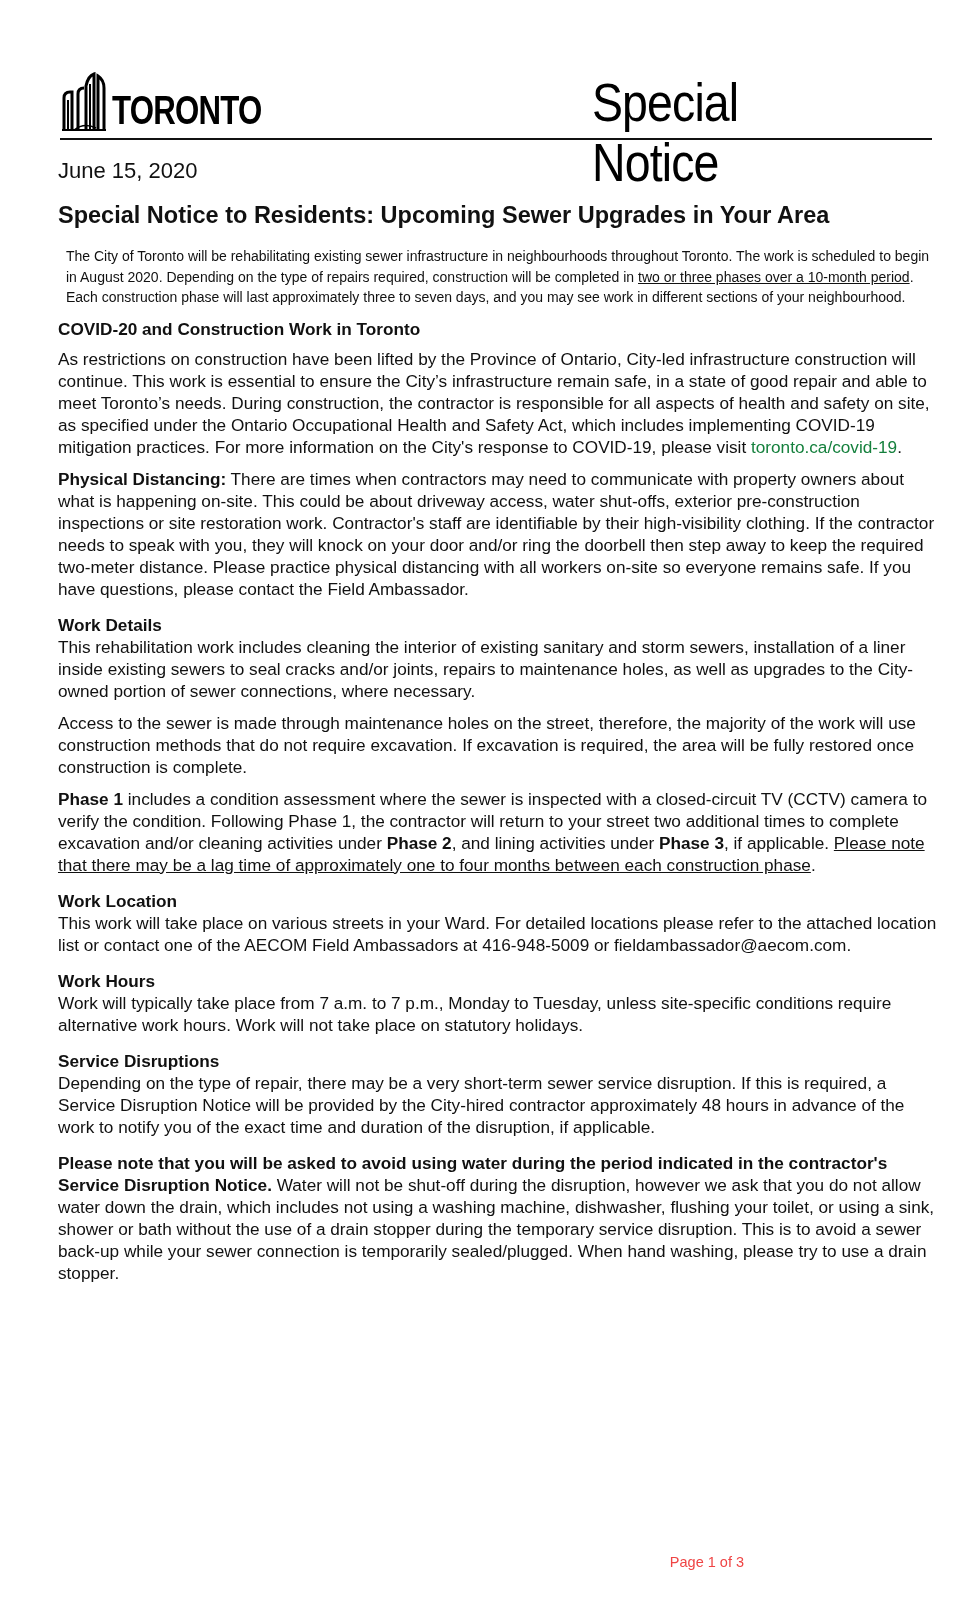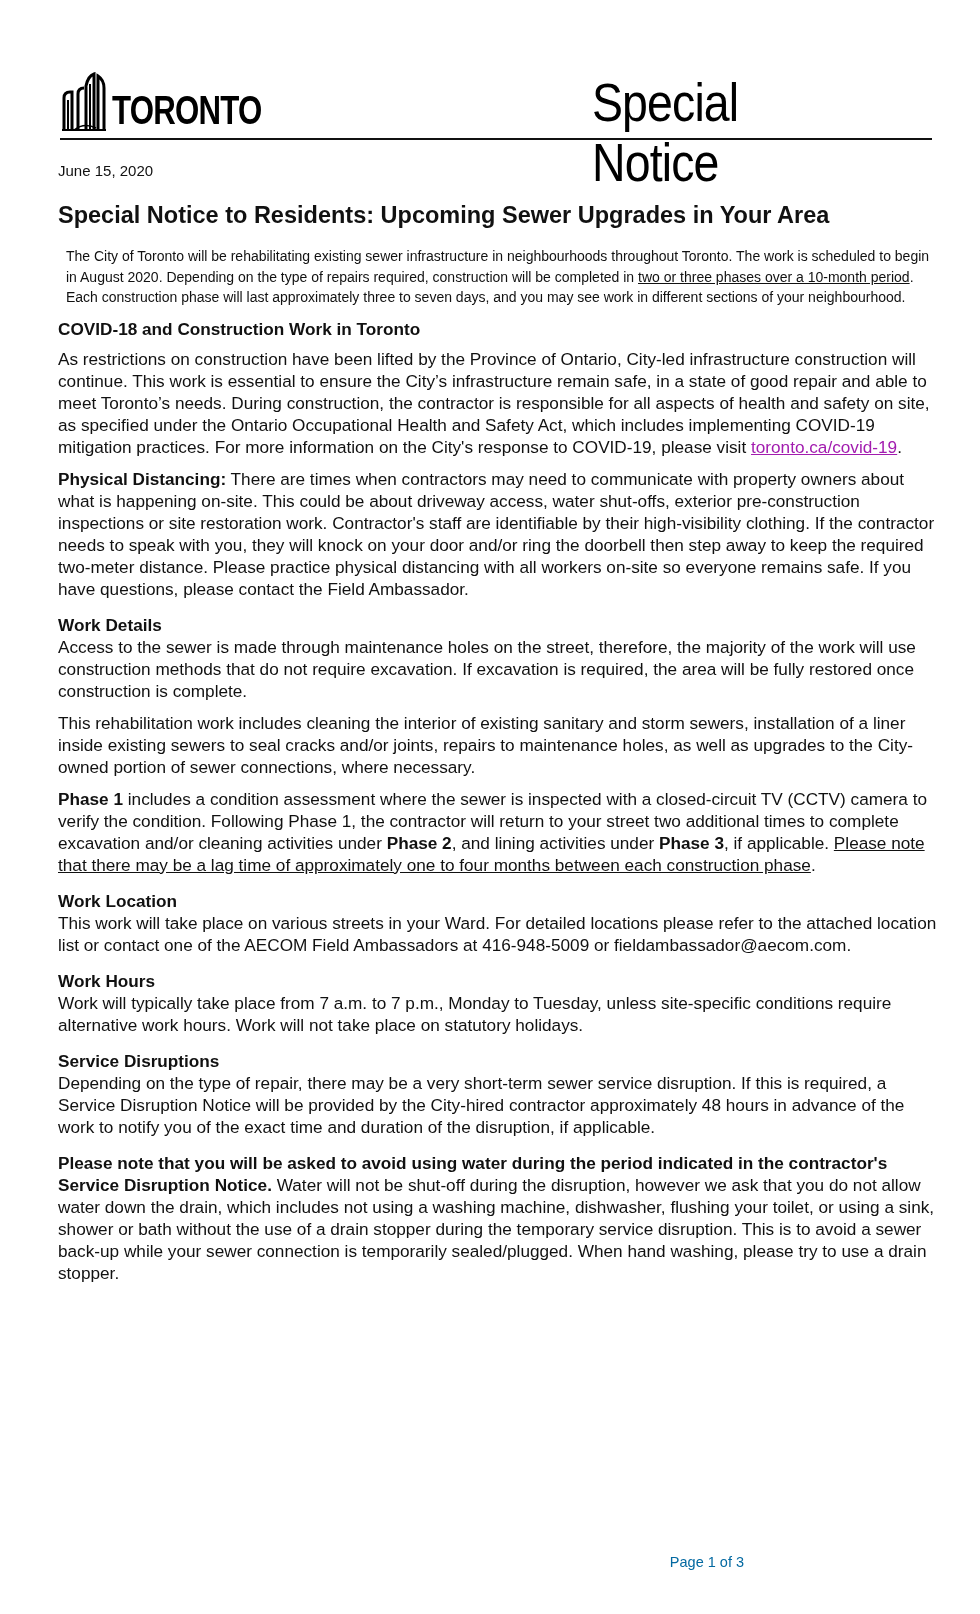--- a/index.html
+++ b/index.html
@@ -11,32 +11,32 @@
   .logo svg { width: 48px; height: 60px; display: block; }
   .logo-text { font-family: "Liberation Sans", sans-serif; font-weight: 700; font-size: 40px;
                letter-spacing: -1px; line-height: 44px; margin-left: 4px; transform: scaleX(0.78);
                transform-origin: left bottom; color: #000; }
   .rule-left { position: absolute; left: 60px; top: 138px; width: 482px; height: 2px; background: #111; }
   .rule-right { position: absolute; left: 540px; top: 138px; width: 392px; height: 2px; background: #111; }
   .notice-title { position: absolute; left: 592px; top: 72px; font-size: 54px; line-height: 60px;
                   transform: scaleX(0.86); transform-origin: left top; color: #000; letter-spacing: -1px; }
 
   .content { position: absolute; left: 58px; top: 160px; width: 880px; font-size: 17.2px; line-height: 22px; }
-  .date { margin: 0 0 18px 0; font-size: 15px; line-height: 22px; }
+  .date { margin: 0 0 18px 0; font-size: 22px; line-height: 22px; }
   .title { margin: 0 0 16px 0; font-size: 23.5px; line-height: 30px; font-weight: 700; }
   .intro { font-size: 14px; line-height: 20.5px; margin: 0 0 10px 8px; }
   p { margin: 0 0 10px 0; }
   .bold-p { font-weight: 700; font-size: 17.2px; line-height: 22px; margin-bottom: 12px; }
   .h { font-weight: 700; margin: 0 0 8px 0; }
   .h-tight { font-weight: 700; margin: 0; }
   .u { text-decoration: underline; }
-  a { color: #a21caf; text-decoration: underline; }
+  a { color: #15803d; }
   b { font-weight: 700; }
 
-  .footer { position: absolute; right: 52px; top: 1553px; font-size: 14.5px; line-height: 18px; color: #0369a1; padding-left: 36px; }
+  .footer { position: absolute; right: 52px; top: 1553px; font-size: 14.5px; line-height: 18px; color: #ef4444; padding-left: 36px; }
 </style>
 </head>
 <body>
 
 <div class="page">
 
   <div class="logo">
     <svg viewBox="0 0 48 60">
       <path d="M4 58 L4 26 Q4 20 10 20 L12 20 L12 58" fill="none" stroke="#000" stroke-width="3"></path>
       <path d="M8 58 L8 28" fill="none" stroke="#000" stroke-width="2"></path>
@@ -54,28 +54,28 @@
   <div class="notice-title">Special Notice</div>
   <div class="rule-right"></div>
 
   <div class="content">
     <div class="date">June 15, 2020</div>
     <h1 class="title">Special Notice to Residents: Upcoming Sewer Upgrades in Your Area</h1>
 
     <p class="intro"><span>The City of Toronto will be rehabilitating existing sewer infrastructure in neighbourhoods throughout Toronto. The work is scheduled to begin in August 2020. Depending on the type of repairs required, construction will be completed in </span><span class="u">two or three phases over a 10-month period</span><span>. Each construction phase will last approximately three to seven days, and you may see work in different sections of your neighbourhood.</span></p>
 
 
-    <div class="h">COVID-18 and Construction Work in Toronto</div>
+    <div class="h">COVID-20 and Construction Work in Toronto</div>
     <p><span>As restrictions on construction have been lifted by the Province of Ontario, City-led infrastructure construction will continue. This work is essential to ensure the City’s infrastructure remain safe, in a state of good repair and able to meet Toronto’s needs. During construction, the contractor is responsible for all aspects of health and safety on site, as specified under the Ontario Occupational Health and Safety Act, which includes implementing COVID-19 mitigation practices. For more information on the City's response to COVID-19, please visit </span><a>toronto.ca/covid-19</a><span>.</span></p>
 
     <p style="margin-bottom:14px;"><b>Physical Distancing:</b><span> There are times when contractors may need to communicate with property owners about what is happening on-site. This could be about driveway access, water shut-offs, exterior pre-construction inspections or site restoration work. Contractor's staff are identifiable by their high-visibility clothing. If the contractor needs to speak with you, they will knock on your door and/or ring the doorbell then step away to keep the required two-meter distance. Please practice physical distancing with all workers on-site so everyone remains safe. If you have questions, please contact the Field Ambassador.</span></p>
 
     <div class="h-tight">Work Details</div>
+    <p>This rehabilitation work includes cleaning the interior of existing sanitary and storm sewers, installation of a liner inside existing sewers to seal cracks and/or joints, repairs to maintenance holes, as well as upgrades to the City-owned portion of sewer connections, where necessary.</p>
     <p>Access to the sewer is made through maintenance holes on the street, therefore, the majority of the work will use construction methods that do not require excavation. If excavation is required, the area will be fully restored once construction is complete.</p>
-    <p>This rehabilitation work includes cleaning the interior of existing sanitary and storm sewers, installation of a liner inside existing sewers to seal cracks and/or joints, repairs to maintenance holes, as well as upgrades to the City-owned portion of sewer connections, where necessary.</p>
     <p style="margin-bottom:14px;"><b>Phase 1</b><span> includes a condition assessment where the sewer is inspected with a closed-circuit TV (CCTV) camera to verify the condition. Following Phase 1, the contractor will return to your street two additional times to complete excavation and/or cleaning activities under </span><b>Phase 2</b><span>, and lining activities under </span><b>Phase 3</b><span>, if applicable. </span><span class="u">Please note that there may be a lag time of approximately one to four months between each construction phase</span><span>.</span></p>
 
     <div class="h-tight">Work Location</div>
     <p style="margin-bottom:14px;">This work will take place on various streets in your Ward. For detailed locations please refer to the attached location list or contact one of the AECOM Field Ambassadors at 416-948-5009 or fieldambassador@aecom.com.</p>
 
     <div class="h-tight">Work Hours</div>
     <p style="margin-bottom:14px;">Work will typically take place from 7 a.m. to 7 p.m., Monday to Tuesday, unless site-specific conditions require alternative work hours. Work will not take place on statutory holidays.</p>
 
     <div class="h-tight">Service Disruptions</div>
     <p style="margin-bottom:14px;">Depending on the type of repair, there may be a very short-term sewer service disruption. If this is required, a Service Disruption Notice will be provided by the City-hired contractor approximately 48 hours in advance of the work to notify you of the exact time and duration of the disruption, if applicable.</p>

